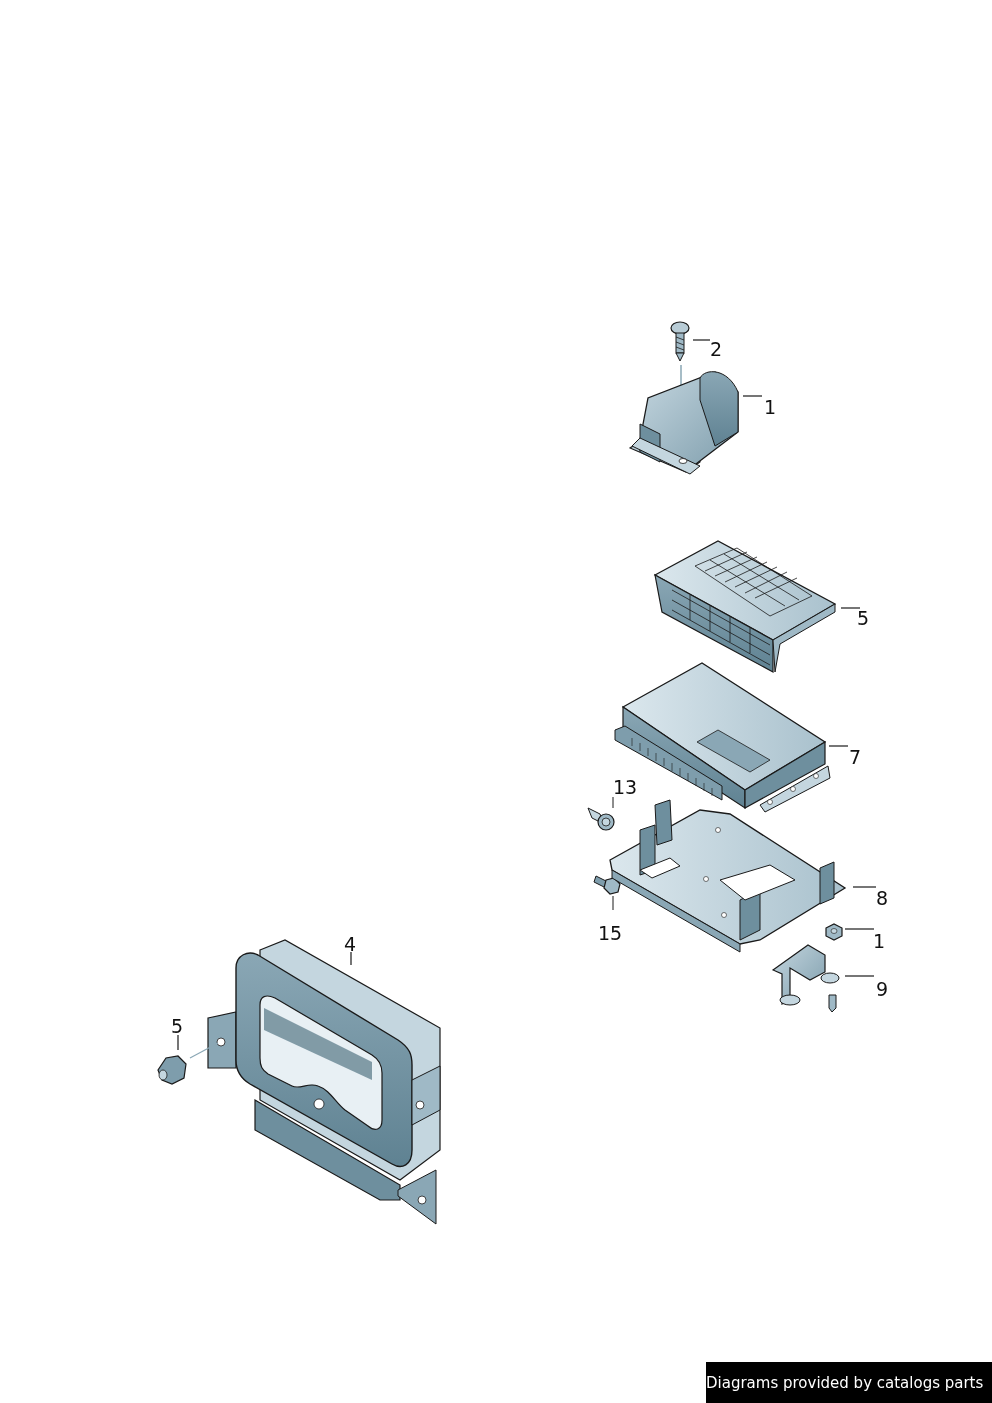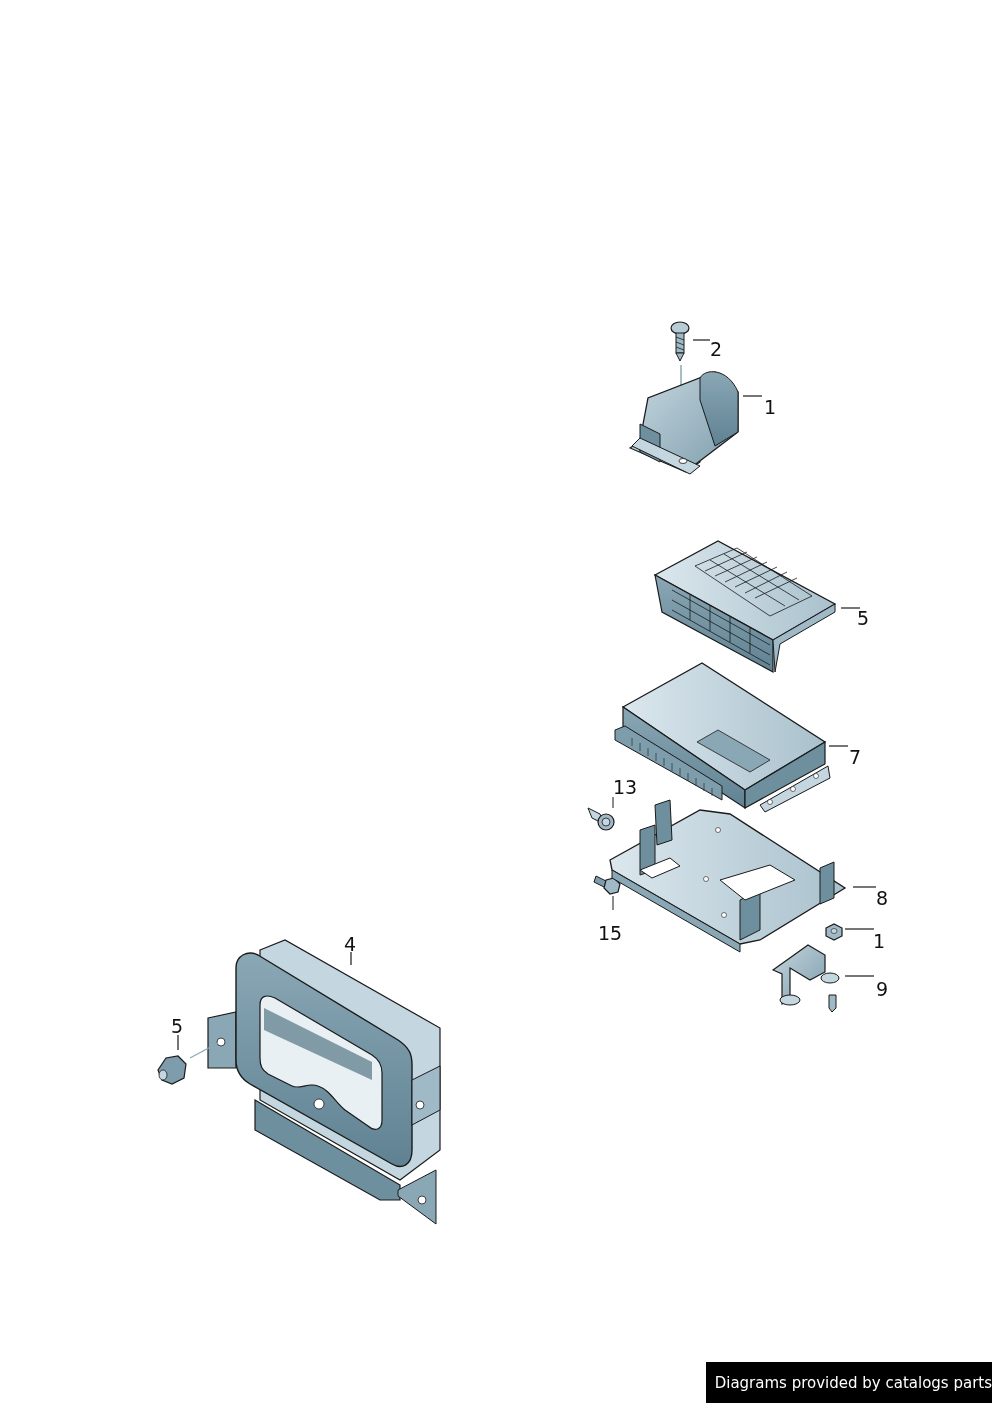--- a/index.html
+++ b/index.html
@@ -1,19 +1,19 @@
 <!DOCTYPE html>
 <html><head>
 <meta charset="utf-8">
 <style>
   html, body { margin:0; padding:0; background:#ffffff; }
   body { width:992px; height:1403px; position:relative; overflow:hidden; font-family:"DejaVu Sans", sans-serif; }
   .diagram { position:absolute; left:0; top:0; width:992px; height:1403px; }
   .callout { position:absolute; font-size:19px; color:#111; line-height:1; }
-  .footer-badge { position:absolute; left:706px; top:1362px; width:286px; height:41px; background:#000; color:#fff; font-size:15px; display:flex; align-items:center; justify-content:flex-end; }
+  .footer-badge { position:absolute; left:706px; top:1362px; width:286px; height:41px; background:#000; color:#fff; font-size:15px; display:flex; align-items:center; justify-content:flex-start; }
 </style>
 </head>
 <body>
 
 <svg class="diagram" viewBox="0 0 992 1403" xmlns="http://www.w3.org/2000/svg">
   <defs>
     <linearGradient id="gBody" x1="0" y1="0" x2="1" y2="1">
       <stop offset="0" stop-color="#c4d6df"></stop>
       <stop offset="1" stop-color="#7e9dac"></stop>
     </linearGradient>

